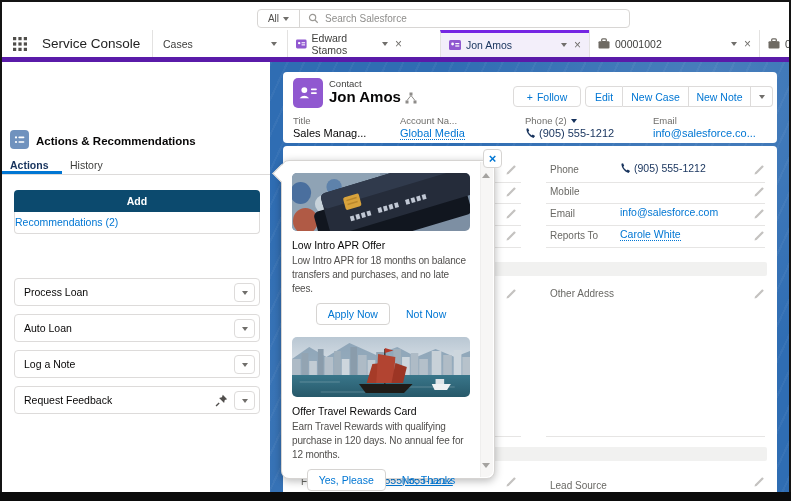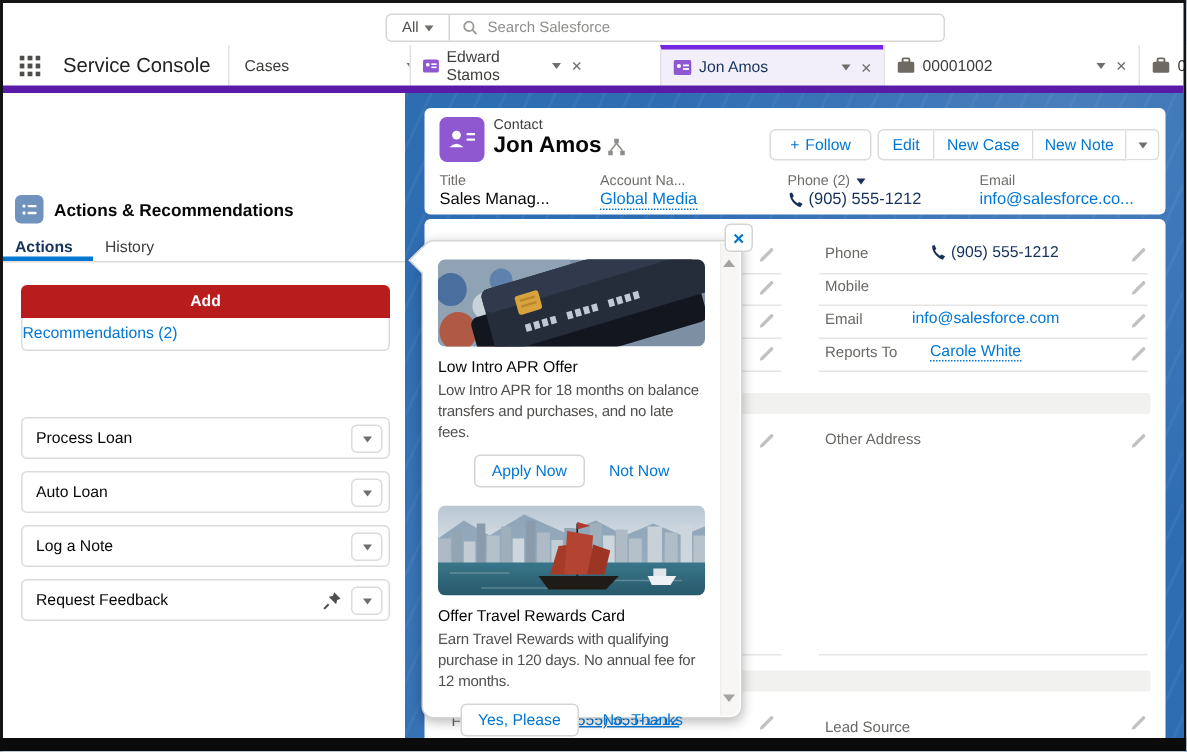--- a/index.html
+++ b/index.html
@@ -42,21 +42,21 @@
   
   .leftpanel{position:absolute;left:2px;top:62px;width:268px;height:430px;background:#fff;z-index:1}
   .picon{position:absolute;left:8px;top:68px;width:19px;height:19px;border-radius:4px;background:#7092be;
     display:flex;align-items:center;justify-content:center}
   .ptitle{position:absolute;left:34px;top:73px;font-size:11.5px;font-weight:bold;color:#080707}
   .ptab{position:absolute;top:97px;font-size:10.5px;cursor:pointer}
   .ptab.on{font-weight:bold;color:#16325c}
   .ptab.off{color:#3e3e3c}
   .ptab-accent{position:absolute;left:0;top:109px;width:60px;height:3px;background:#0176d3}
   .ptab-border{position:absolute;left:0;top:112px;width:268px;height:1px;background:#dddbda}
-  .addbtn{position:absolute;left:12px;top:128px;width:246px;height:22px;background:#b91c1c;color:#fff;
+  .addbtn{position:absolute;left:12px;top:128px;width:246px;height:22px;background:#0c4a6e;color:#fff;
     font-size:10.5px;font-weight:bold;text-align:center;line-height:22px;border-radius:4px 4px 0 0;cursor:pointer}
   .recrow{position:absolute;left:12px;top:150px;width:246px;height:22px;border:1px solid #dddbda;border-top:none;
     border-radius:0 0 4px 4px;line-height:20px;font-size:10.5px;color:#0176d3;cursor:pointer;background:#fff}
   .aitem{position:absolute;left:12px;width:246px;height:28px;border:1px solid #dddbda;border-radius:4px;background:#fff}
   .aitem .lbl{position:absolute;left:9px;top:0;line-height:26px;font-size:10.5px;color:#080707}
   .aitem .req{color:#cb2b33;margin-right:1px}
   .ddbtn{position:absolute;right:4px;top:4px;width:21px;height:19px;border:1px solid #dddbda;border-radius:4px;
     display:flex;align-items:center;justify-content:center;cursor:pointer;background:#fff}
   .pin{position:absolute;right:31px;top:7px}
 
@@ -154,21 +154,21 @@
           <rect x="10" y="10" width="3" height="3"></rect>
       </g>
     </svg>
     <div class="appname">Service Console</div>
 
     <div class="navitem">
       <span>Cases</span>
       <span class="caret mla"></span>
     </div>
 
-    <div class="tab" style="left:271px;width:123px">
+    <div class="tab" style="left:285px;width:123px">
       <svg width="12" height="10" viewBox="0 0 12 10">
         <rect width="12" height="10" rx="1.5" fill="#9058d0"></rect>
         <circle cx="3.6" cy="4" r="1.4" fill="#fff"></circle>
         <rect x="6.3" y="3" width="4" height="1.2" fill="#fff"></rect>
         <rect x="6.3" y="5.4" width="4" height="1.2" fill="#fff"></rect>
       </svg>
       <span>Edward Stamos</span>
       <span class="caret mla"></span>
       <span class="x">×</span>
     </div>
@@ -342,21 +342,21 @@
       <svg class="pencil" style="left:470px;top:40px" width="12" height="12" viewBox="0 0 12 12">
           <path d="M1.5 10.5 L3.6 10 L10.3 3.3 C10.7 2.9 10.7 2.4 10.3 2 L10 1.7 C9.6 1.3 9.1 1.3 8.7 1.7 L2 8.4 L1.5 10.5 Z" fill="#c4c2c0"></path>
         </svg>
 
       <div class="seg-border" style="left:16px;top:79px;width:222px"></div>
       <div class="seg-border" style="left:263px;top:79px;width:219px"></div>
       <svg class="pencil" style="left:222px;top:62px" width="12" height="12" viewBox="0 0 12 12">
           <path d="M1.5 10.5 L3.6 10 L10.3 3.3 C10.7 2.9 10.7 2.4 10.3 2 L10 1.7 C9.6 1.3 9.1 1.3 8.7 1.7 L2 8.4 L1.5 10.5 Z" fill="#c4c2c0"></path>
         </svg>
       <div class="d-label" style="left:267px;top:62px">Email</div>
-      <div class="d-value" style="left:325px;top:60px">
+      <div class="d-value" style="left:337px;top:60px">
         <span class="link">info@salesforce.com</span>
       </div>
       <svg class="pencil" style="left:470px;top:62px" width="12" height="12" viewBox="0 0 12 12">
           <path d="M1.5 10.5 L3.6 10 L10.3 3.3 C10.7 2.9 10.7 2.4 10.3 2 L10 1.7 C9.6 1.3 9.1 1.3 8.7 1.7 L2 8.4 L1.5 10.5 Z" fill="#c4c2c0"></path>
         </svg>
 
       <div class="seg-border" style="left:16px;top:101px;width:222px"></div>
       <div class="seg-border" style="left:263px;top:101px;width:219px"></div>
       <svg class="pencil" style="left:222px;top:84px" width="12" height="12" viewBox="0 0 12 12">
           <path d="M1.5 10.5 L3.6 10 L10.3 3.3 C10.7 2.9 10.7 2.4 10.3 2 L10 1.7 C9.6 1.3 9.1 1.3 8.7 1.7 L2 8.4 L1.5 10.5 Z" fill="#c4c2c0"></path>

